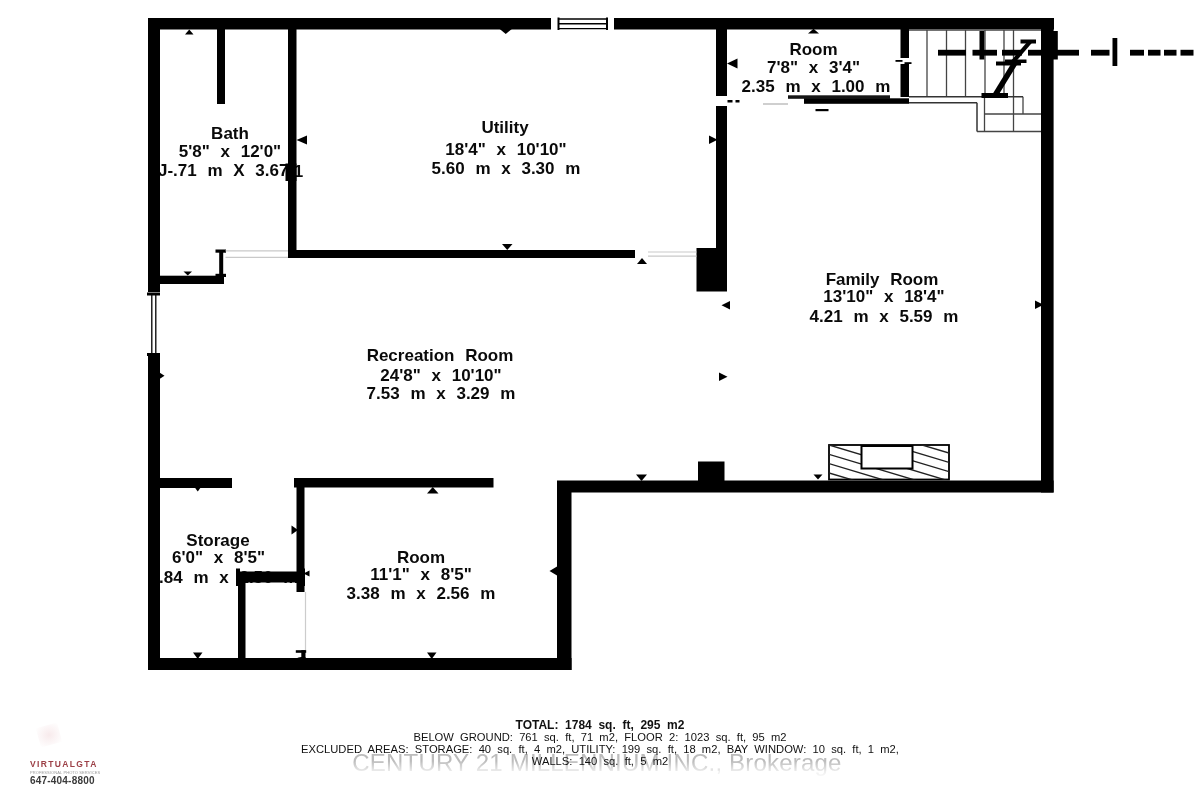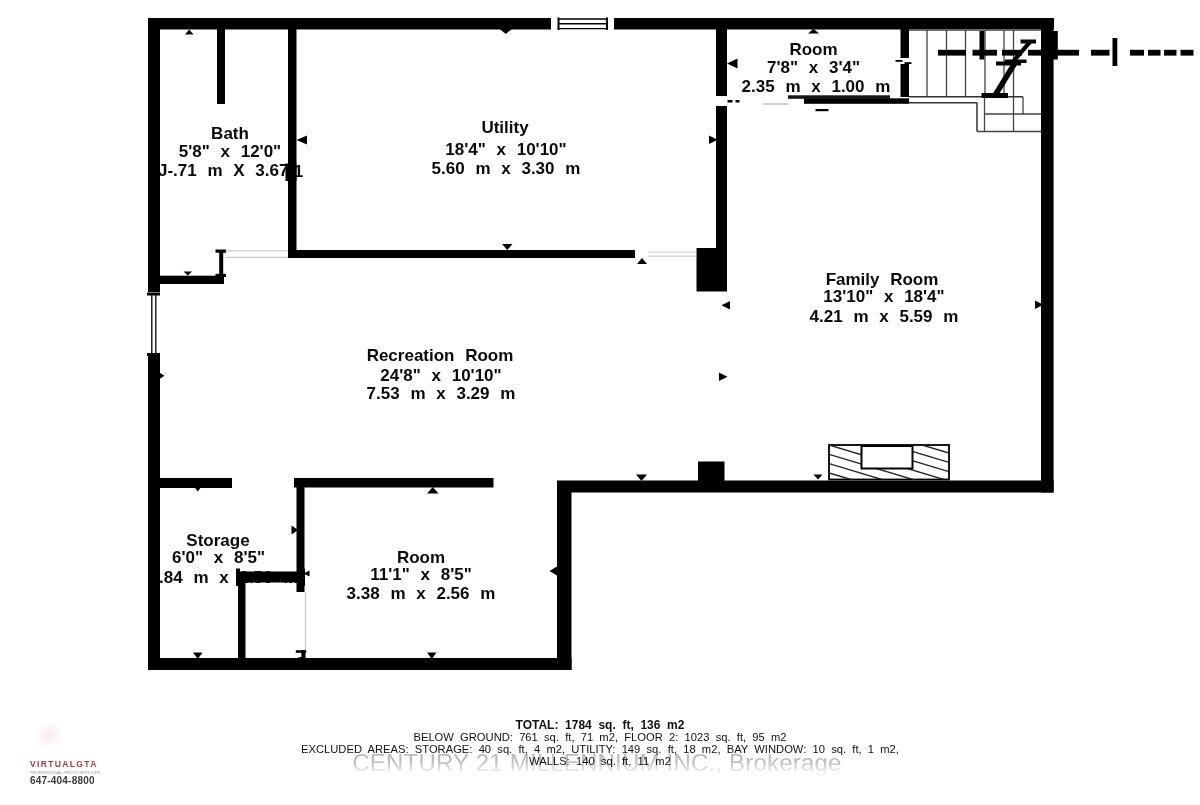--- a/index.html
+++ b/index.html
@@ -226,22 +226,22 @@
 <polygon points="427,652.5 436.5,652.5 431.75,659" fill="#000"></polygon>
 <polygon points="193,485 202.5,485 197.75,491.5" fill="#000"></polygon>
 <polygon points="193,652.5 202.5,652.5 197.75,659" fill="#000"></polygon>
 <polygon points="159.5,372.5 159.5,379 164.5,375.75" fill="#000"></polygon>
 <polygon points="557,566.5 557,575.5 549.5,571.0" fill="#000"></polygon>
 <polygon points="291.5,525.5 291.5,534.5 298,530.0" fill="#000"></polygon>
 <polygon points="309.5,570.5 309.5,576.5 303.5,573.5" fill="#000"></polygon>
 <polygon points="808,33.5 819,33.5 813.5,28.8" fill="#000"></polygon>
 </svg>
 
-<div class="sum" style="top:718px;font-weight:bold;font-size:12px;">TOTAL:  1784  sq.  ft,  136  m2</div>
+<div class="sum" style="top:718px;font-weight:bold;font-size:12px;">TOTAL:  1784  sq.  ft,  295  m2</div>
 
 <div class="sum" style="top:730.5px;">BELOW  GROUND:  761  sq.  ft,  71  m2,  FLOOR  2:  1023  sq.  ft,  95  m2</div>
 
-<div class="sum" style="top:742.5px;">EXCLUDED  AREAS:  STORAGE:  40  sq.  ft,  4  m2,  UTILITY:  149  sq.  ft,  18  m2,  BAY  WINDOW:  10  sq.  ft,  1  m2,</div>
+<div class="sum" style="top:742.5px;">EXCLUDED  AREAS:  STORAGE:  40  sq.  ft,  4  m2,  UTILITY:  199  sq.  ft,  18  m2,  BAY  WINDOW:  10  sq.  ft,  1  m2,</div>
 
 <div style="position:absolute;left:150px;top:761px;width:1050px;height:24px;background:linear-gradient(to bottom, rgba(255,255,255,0) 0%, rgba(255,255,255,0.75) 45%, rgba(255,255,255,0.97) 75%, #ffffff 100%);"></div>
 
-<div class="sum" style="top:754.5px;">WALLS:  140  sq.  ft,  11  m2</div>
+<div class="sum" style="top:754.5px;">WALLS:  140  sq.  ft,  5  m2</div>
 </div>
 
 </body></html>

